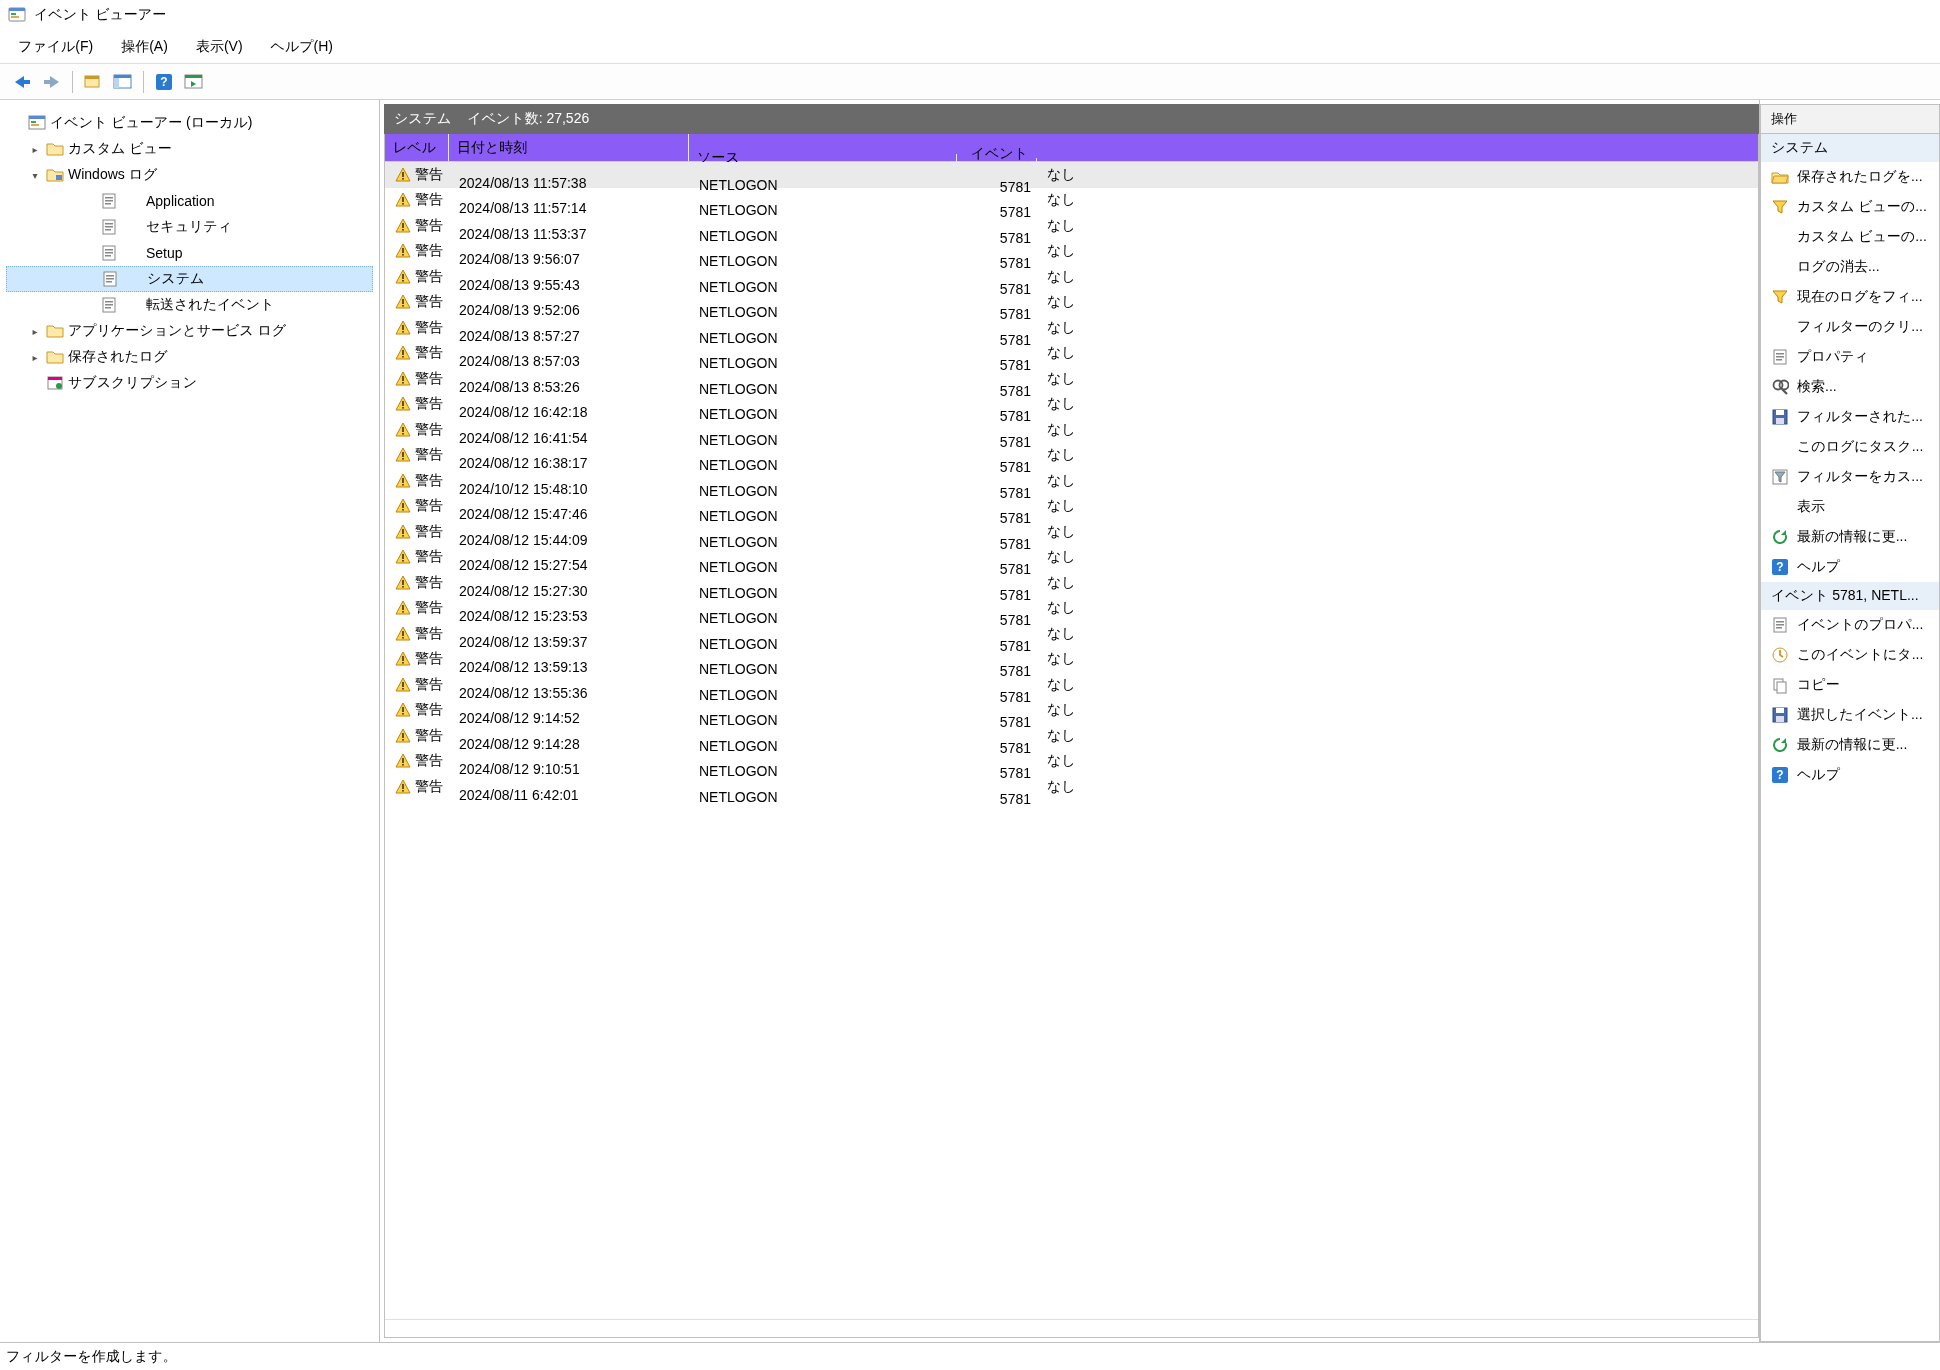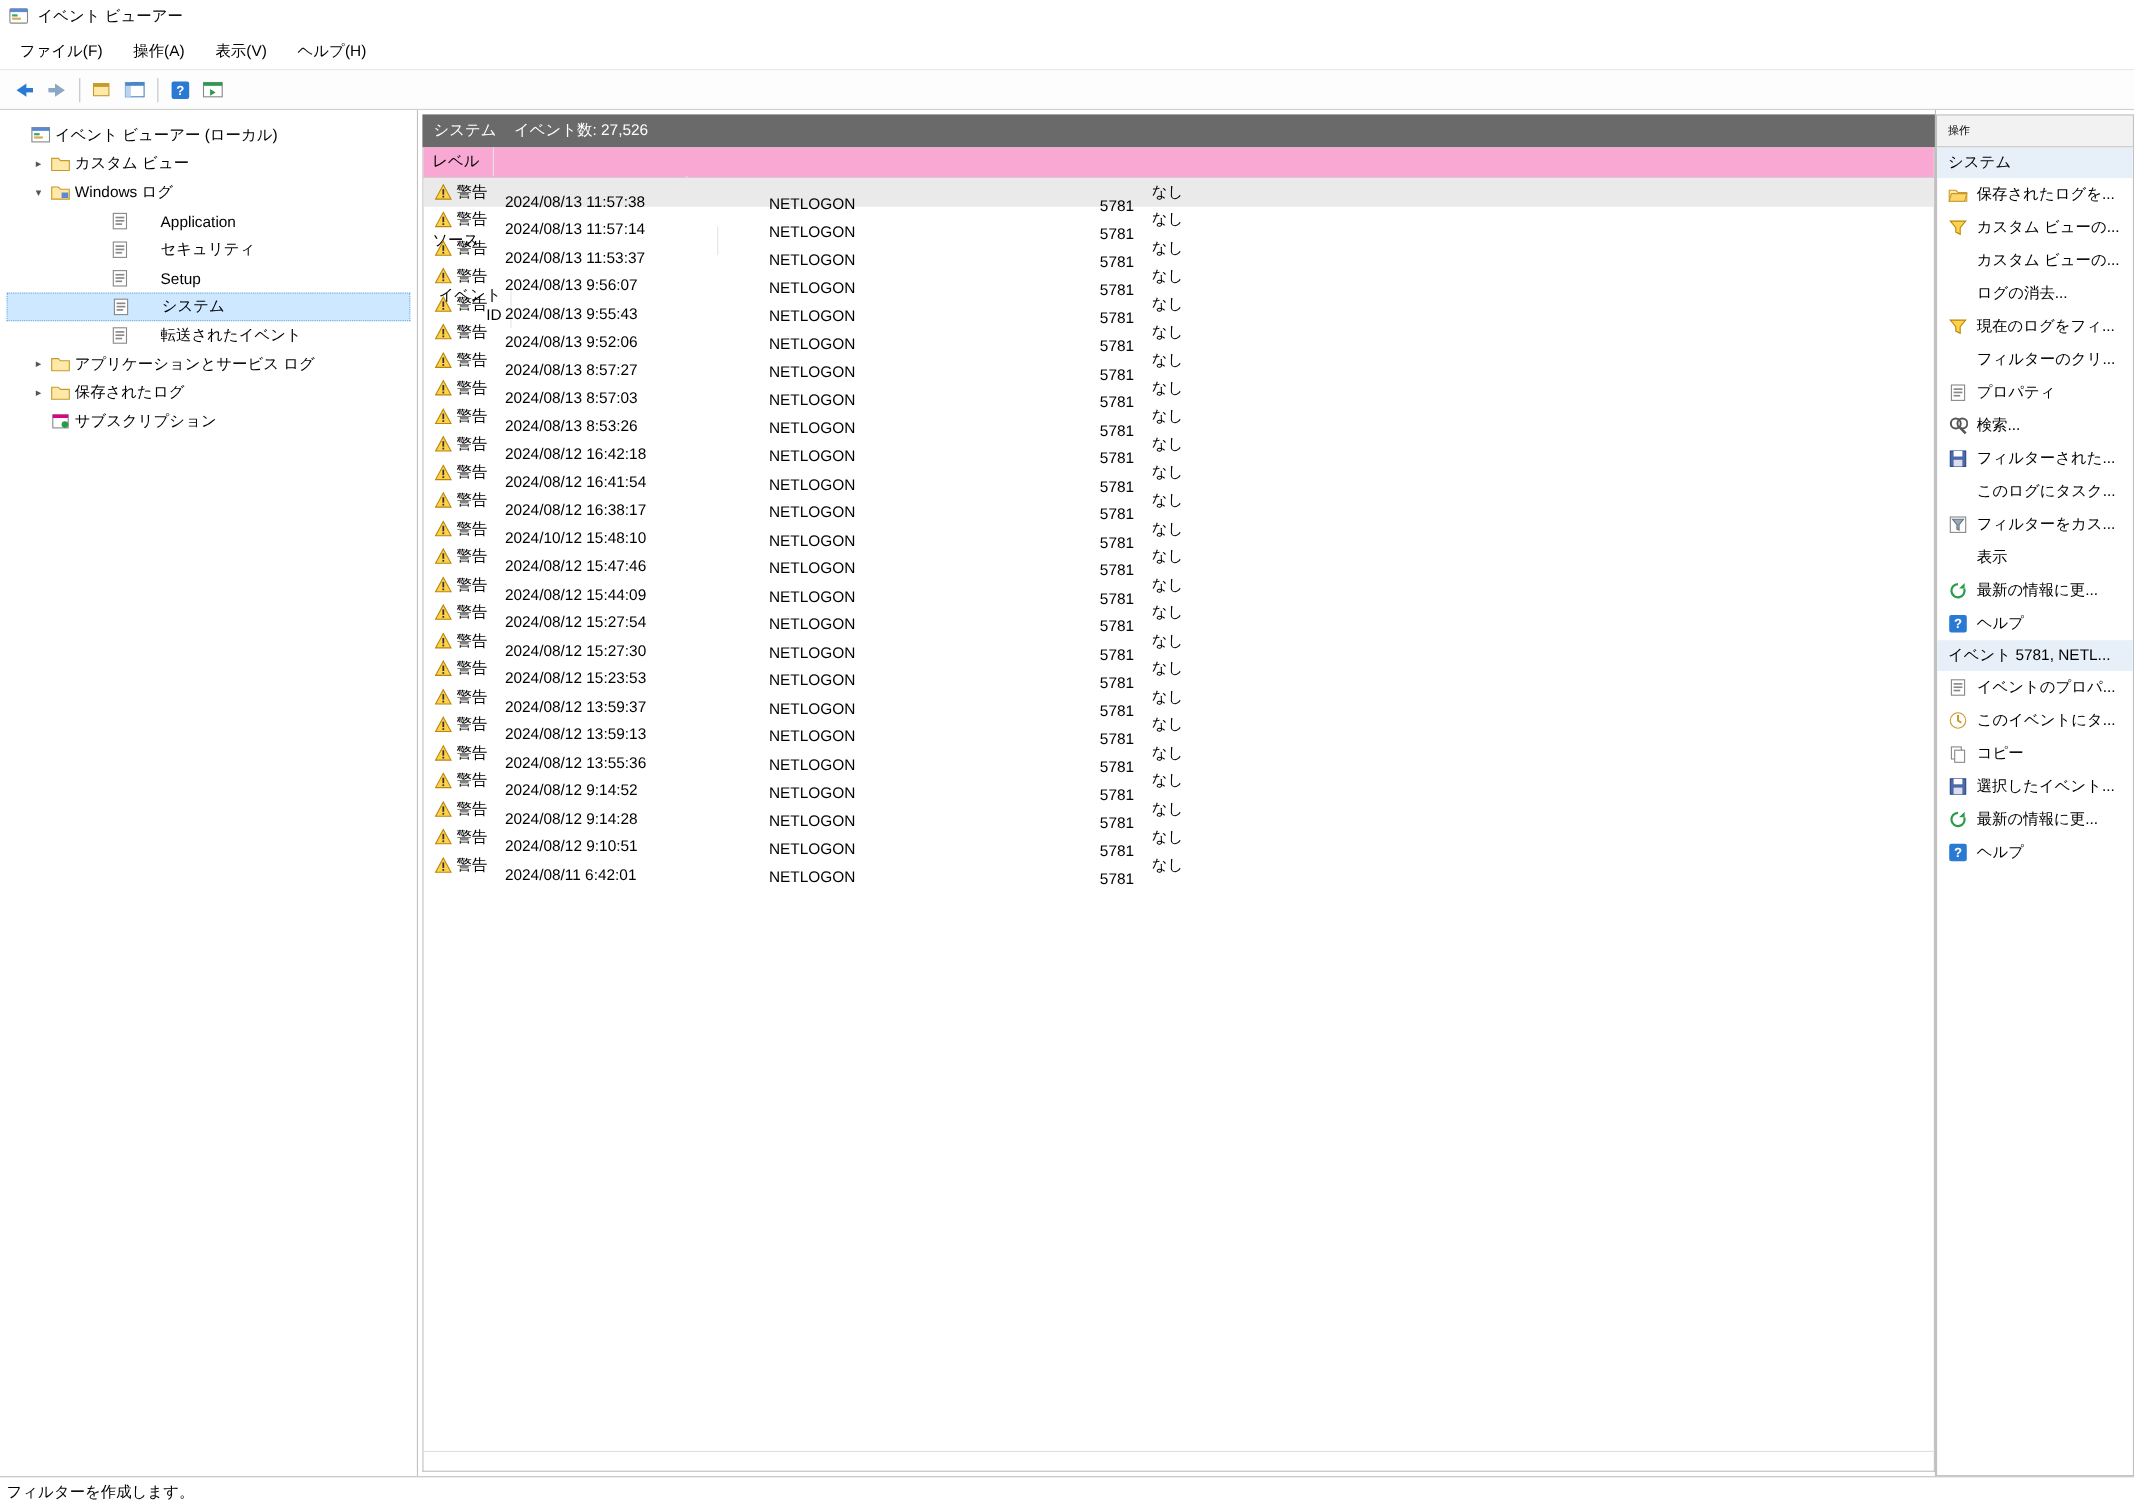--- a/index.html
+++ b/index.html
@@ -23,42 +23,42 @@
 .tree-indent0 { padding-left: 4px; }
 .tree-indent1 { padding-left: 22px; }
 .tree-indent2 { padding-left: 52px; gap: 28px; }
 .expander { width: 14px; height: 14px; display: flex; align-items: center; justify-content: center; font-size: 10px; color: #555; }
 .tree-icon { width: 18px; height: 18px; display: flex; align-items: center; justify-content: center; }
 
 .center-pane { flex: 1; display: flex; flex-direction: column; border-right: 1px solid #c0c0c0; min-width: 0; padding: 4px 0 4px 4px; }
 .pane-header { height: 30px; background: #6a6a6a; color: #fff; display: flex; align-items: center; padding: 0 10px; gap: 16px; font-size: 14px; }
 .filter-bar { height: 34px; display: flex; align-items: center; padding: 0 10px; gap: 12px; border: 1px solid #c0c0c0; border-top: none; background: #fff; }
 .list-container { flex: 1; border: 1px solid #c0c0c0; border-top: none; display: flex; flex-direction: column; min-height: 0; position: relative; }
-.list-header { display: flex; height: 28px; border-bottom: 1px solid #d0d0d0; background: #f9a8d4; flex-direction: column; }
+.list-header { display: flex; height: 28px; border-bottom: 1px solid #d0d0d0; background: #8b5cf6; }
 .list-header .col { padding: 4px 8px; border-right: 1px solid #e4e4e4; display: flex; align-items: center; }
 .col-level { width: 64px; }
 .col-date  { width: 240px; }
 .col-source{ width: 268px; margin-top: 20px; }
 .col-id    { width: 80px; text-align: right; justify-content: flex-end; margin-top: 24px; }
 .col-task  { flex: 1; }
 .list-body { flex: 1; overflow-y: scroll; overflow-x: auto; }
 .row { display: flex; height: 25.5px; align-items: center; padding-left: 2px; }
 .row.selected { background: #eaeaea; }
 .row .cell { padding: 0 8px; overflow: hidden; white-space: nowrap; }
 .lvl-icon { width: 16px; height: 16px; margin-right: 4px; flex-shrink: 0; }
 .row .cell.col-level { display: flex; align-items: center; width: 64px; }
 .row .cell.col-date  { width: 240px; margin-top: 16px; }
 .row .cell.col-source{ width: 268px; }
 .row .cell.col-id    { width: 80px; text-align: right; }
 .row .cell.col-task  { flex: 1; }
 .hscroll-placeholder { height: 18px; overflow-x: scroll; border-top: 1px solid #e0e0e0; }
 .hscroll-placeholder > div { width: 1200px; height: 1px; }
 
 .actions-pane { width: 180px; display: flex; flex-direction: column; min-width: 0; padding-top: 4px; }
-.actions-title { height: 30px; background: #f2f2f2; display: flex; align-items: center; padding: 0 10px; border: 1px solid #c0c0c0; font-size: 10px; }
+.actions-title { height: 30px; background: #f2f2f2; display: flex; align-items: center; padding: 0 10px; border: 1px solid #c0c0c0; font-size: 13px; }
 .actions-body { flex: 1; border: 1px solid #c0c0c0; border-top: none; overflow: auto; }
 .actions-section-head { background: #e7eff8; padding: 5px 10px; font-size: 14px; }
 .action-item { display: flex; align-items: center; gap: 8px; padding: 6px 10px; cursor: default; white-space: nowrap; overflow: hidden; }
 .action-icon { width: 18px; height: 18px; flex-shrink: 0; display: flex; align-items: center; justify-content: center; }
 
 .statusbar { height: 28px; border-top: 1px solid #c0c0c0; display: flex; align-items: center; padding: 0 6px; font-size: 14px; }
 
 
 .list-body::-webkit-scrollbar, .hscroll-placeholder::-webkit-scrollbar { width: 18px; height: 18px; }
 .list-body::-webkit-scrollbar-thumb, .hscroll-placeholder::-webkit-scrollbar-thumb { background: #c2c2c2; border: 1px solid #a8a8a8; }

